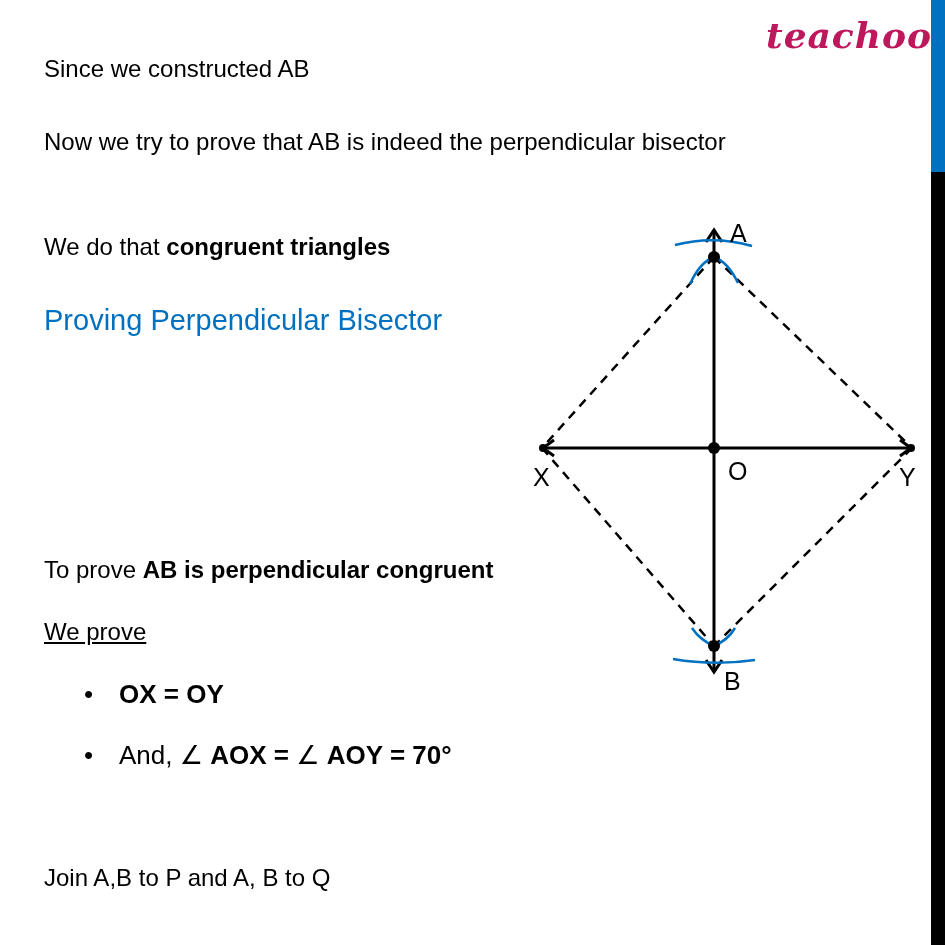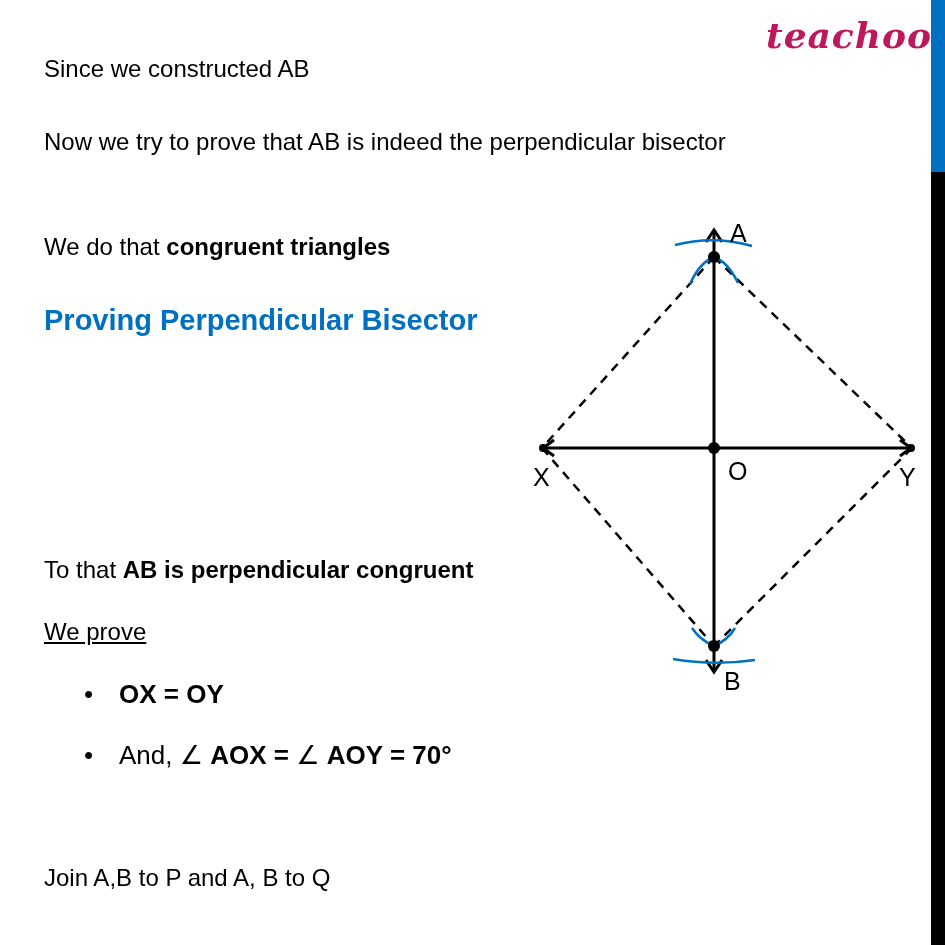--- a/index.html
+++ b/index.html
@@ -10,42 +10,42 @@
       color: #000;
     }
     .side-bar-blue { position: absolute; left: 931px; top: 0; width: 14px; height: 172px; background: #0070c0; }
     .side-bar-black { position: absolute; left: 931px; top: 172px; width: 14px; height: 773px; background: #000; }
     .logo {
       position: absolute; left: 766px; top: 14px;
       font-family: "DejaVu Serif", serif; font-style: italic; font-weight: bold;
       font-size: 36px; letter-spacing: 1px; color: #be185d;
     }
     .line { position: absolute; left: 44px; font-size: 24px; white-space: nowrap; }
-    .heading { color: #0070c0; font-weight: bold; font-size: 29px; }
+    .heading { color: #0070c0; font-weight: normal; font-size: 29px; }
     b { font-weight: bold; }
     .bullet { position: absolute; left: 84px; font-size: 26px; }
     .bullet-text { position: absolute; left: 119px; font-size: 26px; white-space: nowrap; }
     svg.diagram { position: absolute; left: 0; top: 0; }
     .lbl { font-family: "Liberation Sans", sans-serif; font-size: 25px; fill: #000; }
   </style>
 </head>
 <body>
 
 <div class="side-bar-blue"></div>
 <div class="side-bar-black"></div>
 
 <div class="logo">teachoo</div>
 
 <div class="line" style="top:55px;">Since we constructed AB</div>
 <div class="line" style="top:128px;">Now we try to prove that AB is indeed the perpendicular bisector</div>
 <div class="line" style="top:190px;margin-top:43px;"><span>We do that </span><b>congruent triangles</b></div>
 
 <div class="line heading" style="top:304px;">Proving Perpendicular Bisector</div>
 
-<div class="line" style="top:556px;"><span>To that </span><b>AB is perpendicular congruent</b></div>
+<div class="line" style="top:556px;"><span>To prove </span><b>AB is perpendicular congruent</b></div>
 <div class="line" style="top:618px;text-decoration:underline;">We prove</div>
 
 <div class="bullet" style="top:679px;">•</div>
 <div class="bullet-text" style="top:679px;text-align:center;"><b>OX = OY</b></div>
 
 <div class="bullet" style="top:740px;">•</div>
 <div class="bullet-text" style="top:740px;"><span>And, ∠ </span><b>AOX = </b><span>∠ </span><b>AOY = 70°</b></div>
 
 <div class="line" style="top:864px;">Join A,B to P and A, B to Q</div>
 

